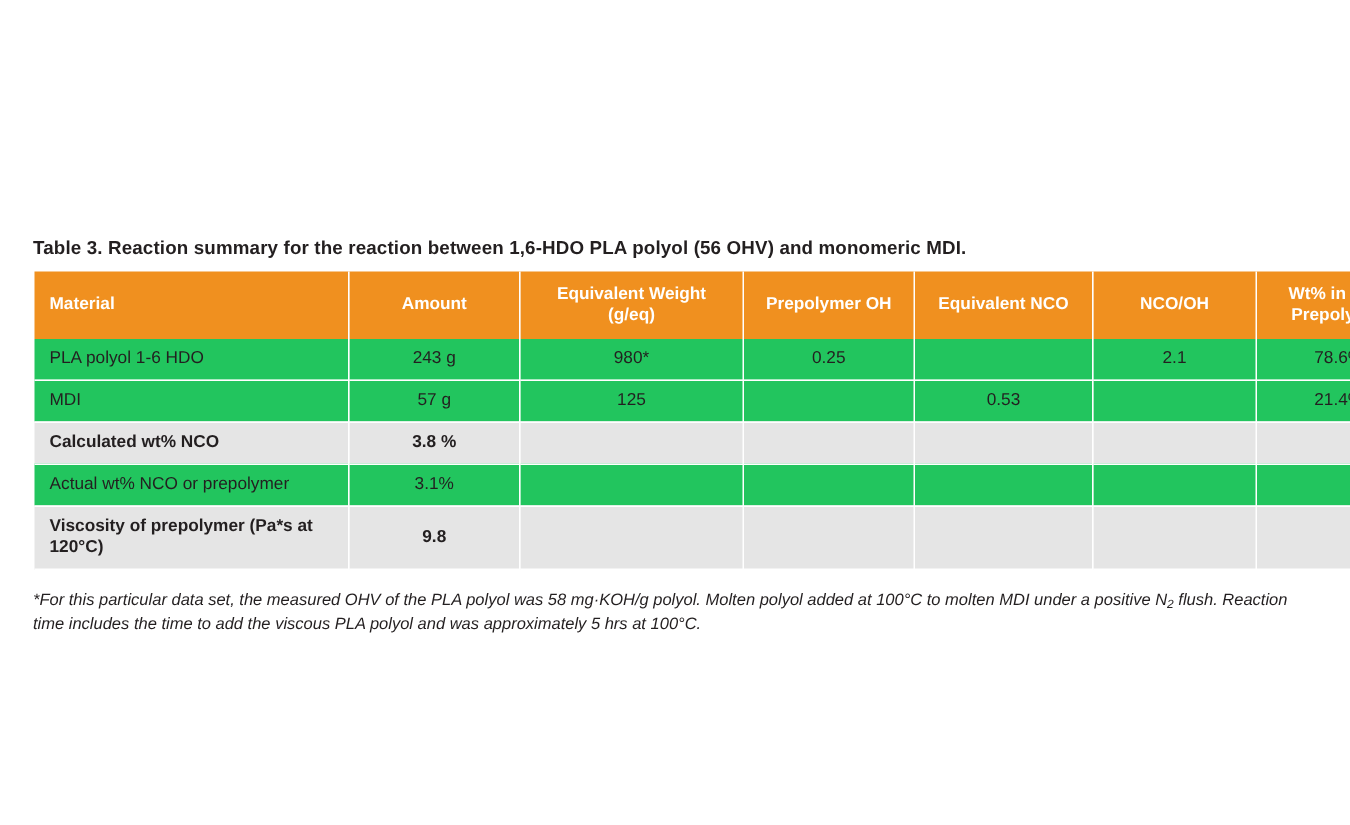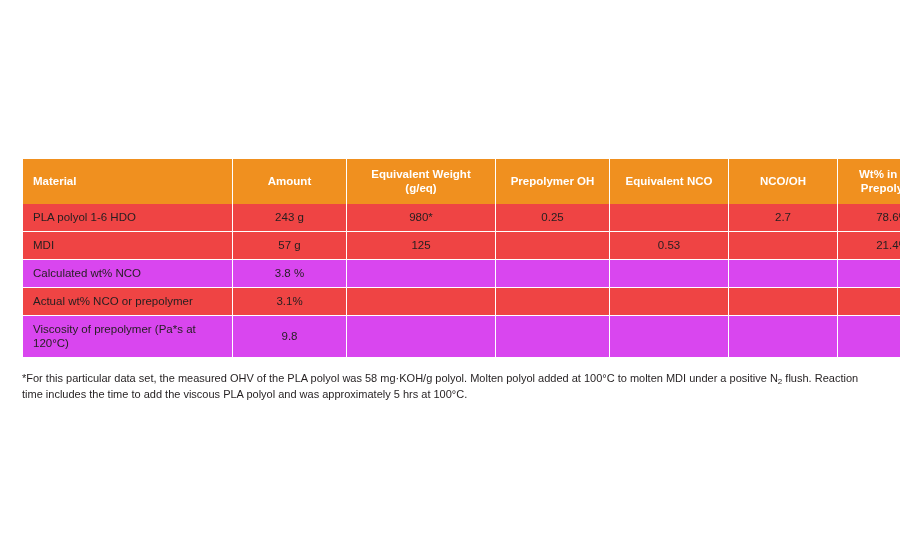--- a/index.html
+++ b/index.html
@@ -59,64 +59,67 @@
     border-right: 1px solid #ffffff;
     border-bottom: 1px solid #ffffff;
     vertical-align: middle;
     line-height: 1.3;
     background: #ffffff;
   }
   table.data-table td:last-child {
     border-right: none;
   }
   table.data-table tr.shaded td {
-    background: #d946ef;
+    background: #e5e5e5;
+    font-weight: bold;
   }
   table.data-table tr.plain td {
-    background: #ef4444;
+    background: #22c55e;
   }
   table.data-table td.cell-material {
     text-align: left;
     padding-left: 10px;
   }
   table.data-table td.cell-empty {
     background: #dcdcdc;
   }
   tr.plain td.cell-empty {
     background: #dcdcdc;
   }
   .table-border-wrap {
     border: 1px solid #ffffff;
   }
   .footnote {
     margin-top: 12px;
     font-size: 11px;
     line-height: 1.45;
     color: #231f20;
     width: 856px;
+    font-style: italic;
   }
   .footnote sub {
     font-size: 8px;
     vertical-align: baseline;
     position: relative;
     top: 2px;
   }
   .col-w-material { width: 195px; }
   .col-w-amount   { width: 105px; }
   .col-w-eqwt     { width: 140px; }
   .col-w-eqoh     { width: 105px; }
   .col-w-eqnco    { width: 110px; }
   .col-w-ncooh    { width: 100px; }
   .col-w-wtnco    { width: 101px; }
 </style>
 </head>
 <body>
 
 <div class="page">
 
+  <div class="table-caption">Table 3. Reaction summary for the reaction between 1,6-HDO PLA polyol (56 OHV) and monomeric MDI.</div>
 
   <div class="table-border-wrap">
     <table class="data-table">
       <thead>
         <tr>
           <th class="col-material col-w-material">Material</th>
           <th class="col-w-amount">Amount</th>
           <th class="col-w-eqwt">
             <span>Equivalent Weight</span><br>
             <span>(g/eq)</span>
@@ -131,21 +134,21 @@
         </tr>
       </thead>
       <tbody>
 
         <tr class="plain">
           <td class="cell-material">PLA polyol 1-6 HDO</td>
           <td>243 g</td>
           <td>980*</td>
           <td>0.25</td>
           <td class="cell-empty"></td>
-          <td>2.7</td>
+          <td>2.1</td>
           <td>78.6%</td>
         </tr>
 
         <tr class="plain">
           <td class="cell-material">MDI</td>
           <td>57 g</td>
           <td>125</td>
           <td class="cell-empty"></td>
           <td>0.53</td>
           <td class="cell-empty"></td>

